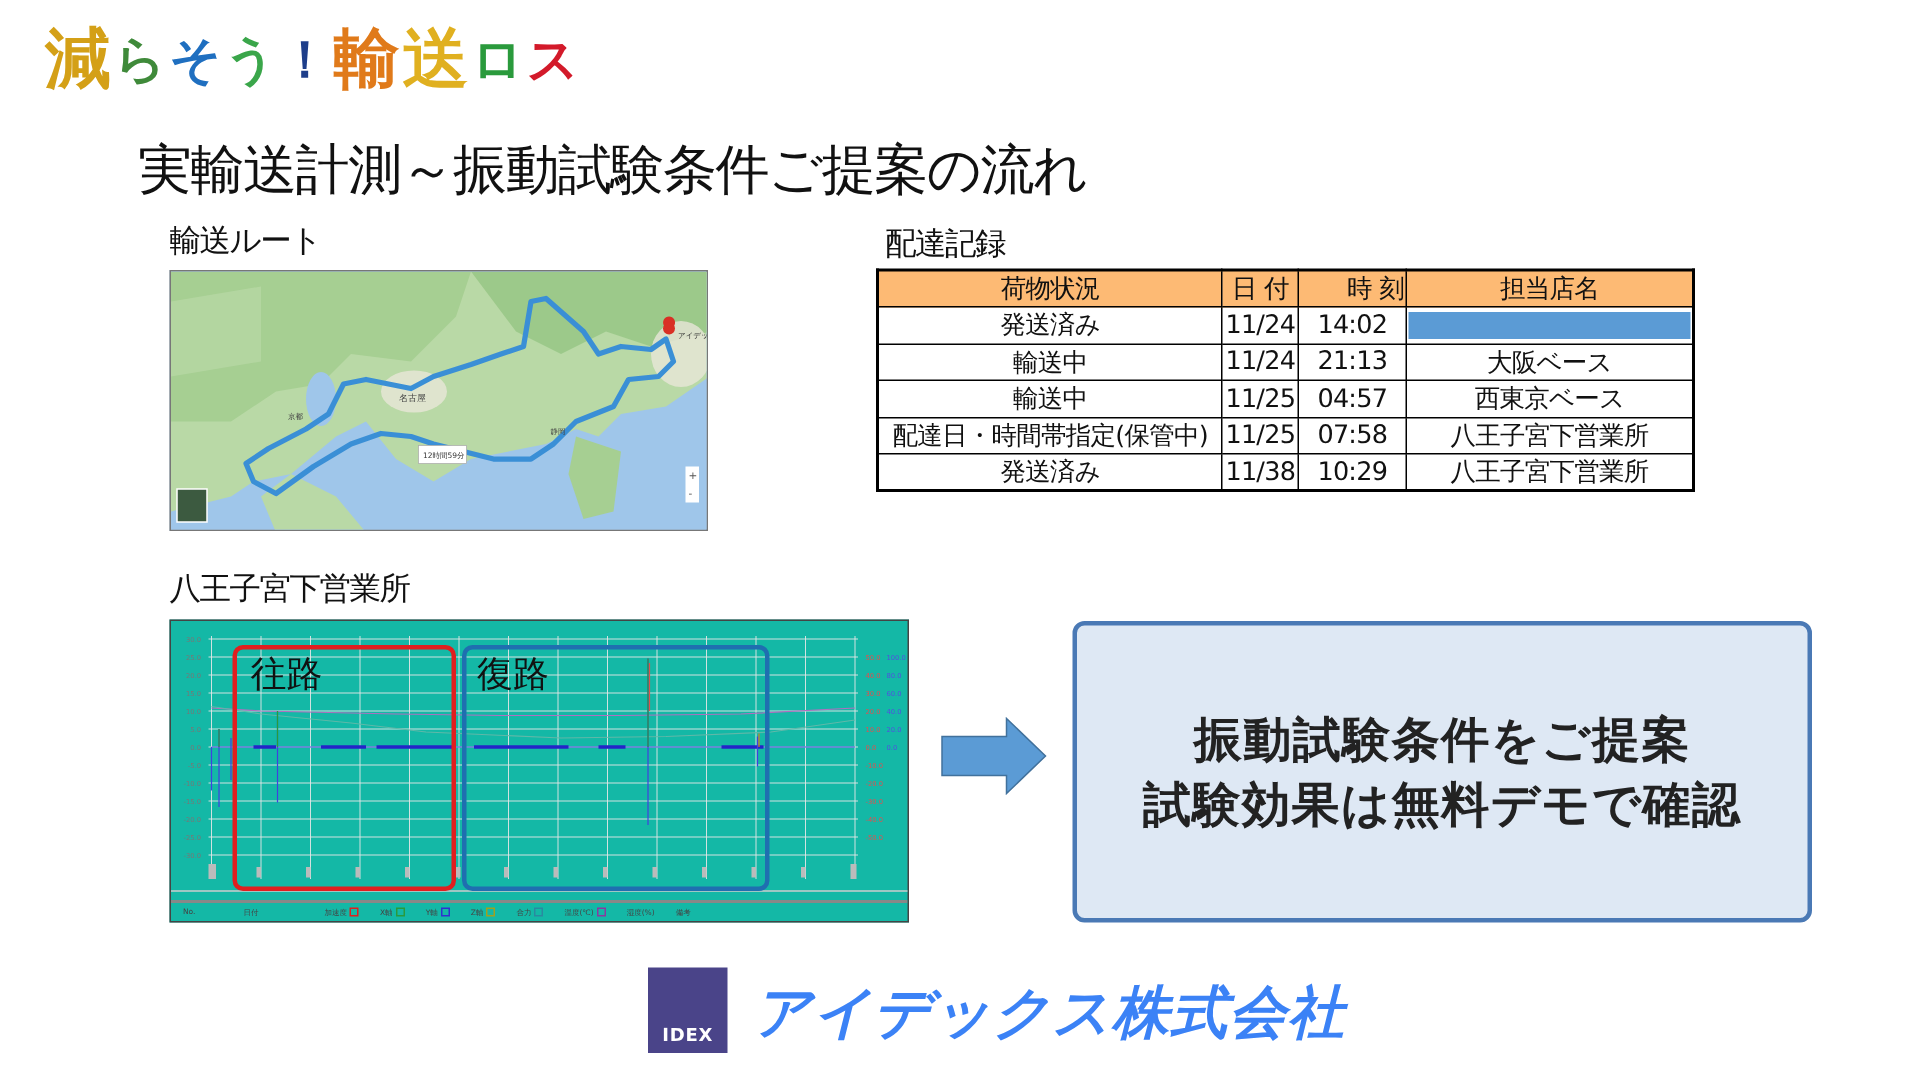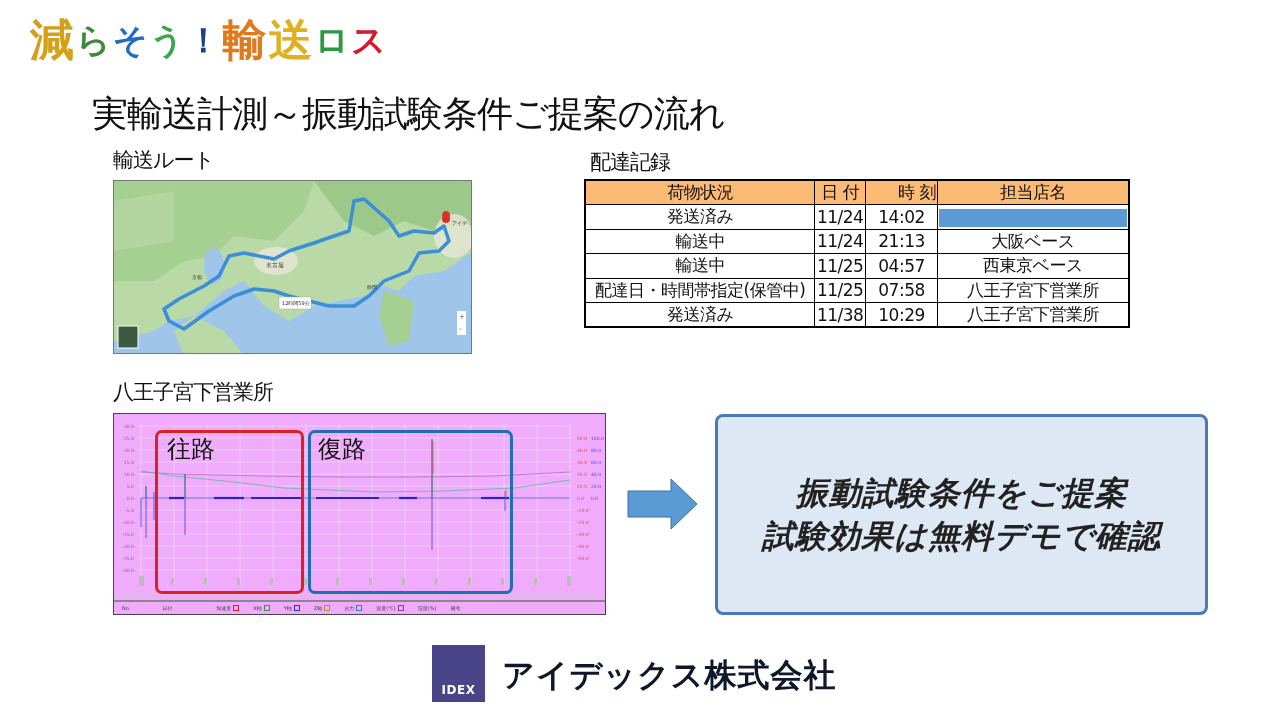--- a/index.html
+++ b/index.html
@@ -30,39 +30,39 @@
     border: 1px solid #000; height: 24.5px; font-size: 17px; text-align: center; font-weight: normal;
     padding: 0 1px; white-space: nowrap; letter-spacing: -0.5px;
   }
   #delivery-table th { background: #fdba74; }
   #delivery-table th.c1 { width: 245px; }
   #delivery-table th.c2 { width: 52px; }
   #delivery-table th.c3 { width: 50px; padding-left: 32px; }
   .redacted { display: inline-block; width: 188px; height: 18px; background: #5b9bd5; vertical-align: middle; }
 
   
-  #chart { left: 113px; top: 413px; width: 493px; height: 202px; border: 1px solid #444; background: #f0abfc; overflow: hidden; }
+  #chart { left: 113px; top: 413px; width: 493px; height: 202px; border: 1px solid #444; background: #14b8a6; overflow: hidden; }
   .chart-label { position: absolute; font-size: 24px; line-height: 28px; color: #111; }
   .route-box { position: absolute; border-width: 3px; border-style: solid; border-radius: 7px; }
   #legend-bar { position: absolute; left: 0; bottom: 0; width: 100%; height: 14px; border-top: 2px solid #888; font-size: 5px; color: #444; display: flex; align-items: center; gap: 14px; padding-left: 8px; }
   .legend-item { display: flex; align-items: center; gap: 2px; }
   .legend-swatch { display: inline-block; width: 6px; height: 6px; border: 1px solid; }
 
   
   #arrow { left: 627px; top: 478px; width: 72px; height: 52px; }
 
   
   #proposal { left: 715px; top: 414px; width: 493px; height: 201px; background: #dee8f4; border: 3px solid #4a79b5; border-radius: 8px;
     display: flex; flex-direction: column; justify-content: center; align-items: center; }
-  #proposal div { font-size: 32px; line-height: 43px; font-weight: bold; color: #222; letter-spacing: 1px; white-space: nowrap; font-style: italic; }
+  #proposal div { font-size: 32px; line-height: 43px; font-weight: bold; color: #222; letter-spacing: 1px; white-space: nowrap; }
 
   
   #idex-box { left: 432px; top: 645px; width: 53px; height: 57px; background: #4a4489; }
   #idex-text { position: absolute; left: 0; bottom: 5px; width: 100%; text-align: center; color: #fff; font-size: 12px; font-weight: bold; letter-spacing: 0.5px; }
-  #company-name { left: 502px; top: 652px; font-size: 32px; line-height: 46px; font-weight: bold; letter-spacing: 1px; color: #0f172a; white-space: nowrap; }
+  #company-name { left: 502px; top: 652px; font-size: 38px; line-height: 46px; font-weight: bold; font-style: italic; letter-spacing: 1px; color: #3b82f6; white-space: nowrap; }
 </style>
 </head>
 <body>
 
 <div id="logo" class="abs">
   <span style="color:#d4a017">減</span>
   <span class="small" style="color:#3f8a3a">ら</span>
   <span class="small" style="color:#1f6fc0">そ</span>
   <span class="small" style="color:#3aa64a">う</span>
   <span class="small" style="color:#1e3e8a">！</span>

